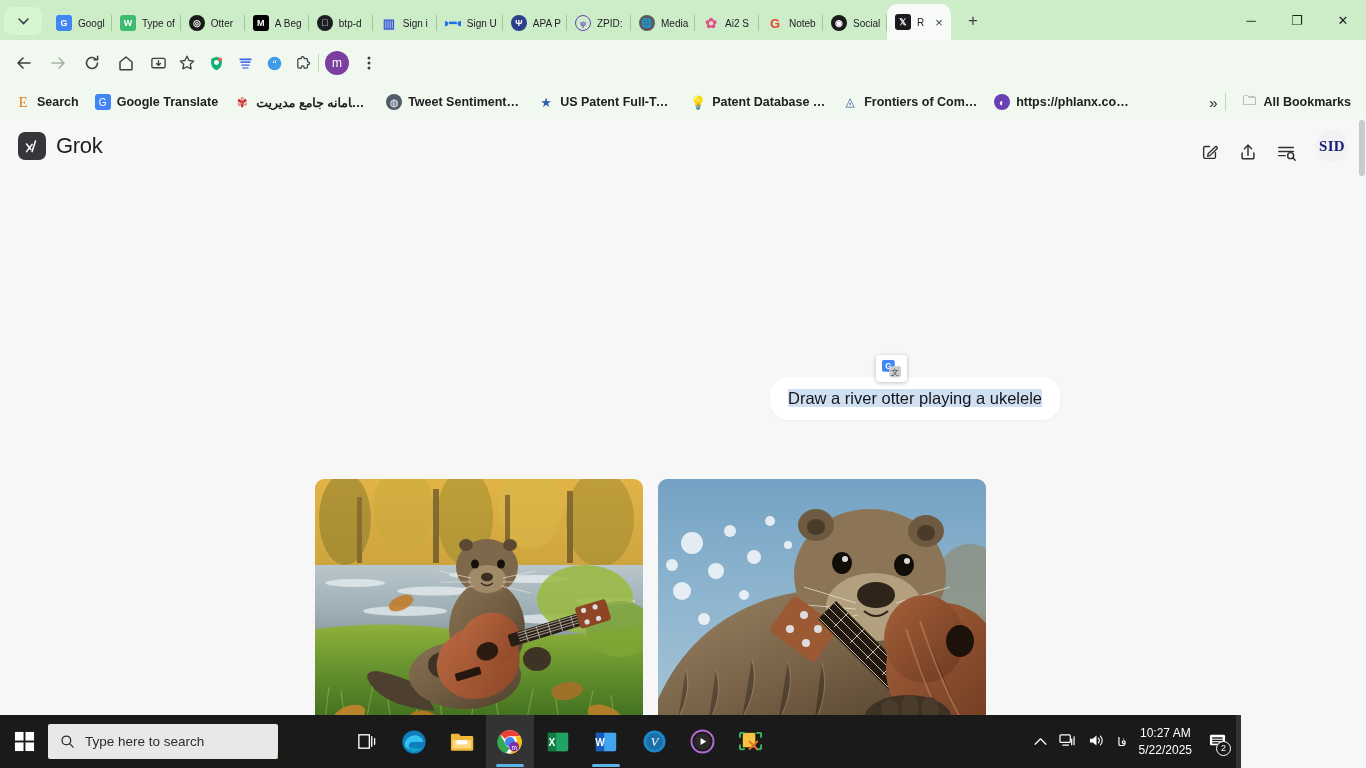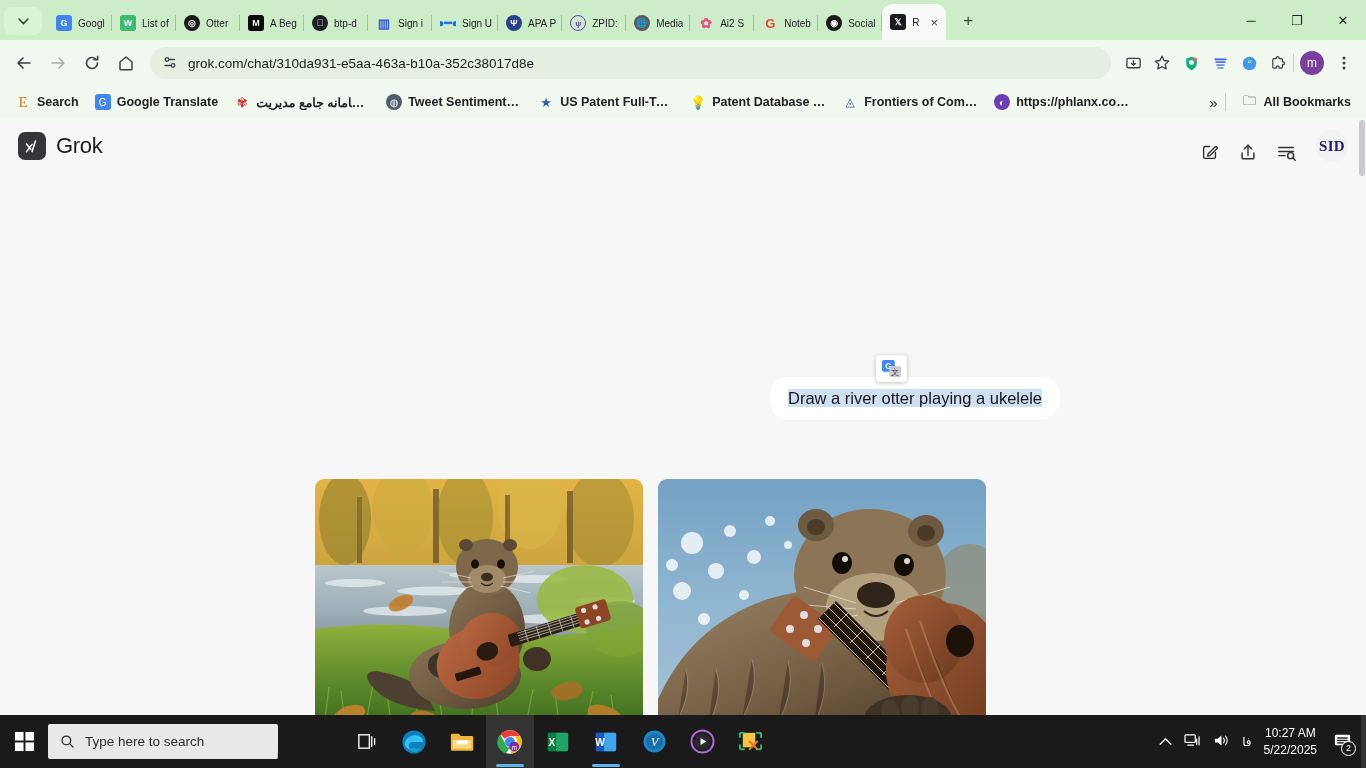--- a/index.html
+++ b/index.html
@@ -155,21 +155,21 @@
   .imgrow { position: absolute; left: 315px; top: 305px; display: flex; gap: 15px; }
   .genimg { width: 328px; height: 247px; border-radius: 9px; overflow: hidden; position: relative; }
 
   .pgscroll {
     position: absolute; right: 1px; top: 2px; width: 6px; height: 56px;
     background: #c9c9ce; border-radius: 3px;
   }
 
   
   .taskbar {
-    position: absolute; left: 0; top: 715px; width: 1366px; height: 53px;
+    position: absolute; left: 0; top: 715px; width: 1241px; height: 53px;
     background: #1a1a1a; display: flex; align-items: center;
   }
   .start {
     width: 48px; height: 53px; display: flex; align-items: center; justify-content: center;
   }
   .tb-search {
     width: 230px; height: 35px; background: #e8e8e8; border-radius: 2px;
     display: flex; align-items: center; gap: 10px; padding: 0 12px;
     font-size: 13.5px; color: #2d2d2d; position: relative; overflow: hidden;
   }
@@ -211,21 +211,21 @@
         </svg>
     </div>
 
     <div class="tab">
       <span class="favicon" style="background:#4285f4;">G</span>
       <span class="tlabel">Googl</span>
         <span class="sep"></span>
     </div>
     <div class="tab">
       <span class="favicon" style="background:#3dbb6e;color:#fff;">W</span>
-      <span class="tlabel">List of</span>
+      <span class="tlabel">Type of</span>
         <span class="sep"></span>
     </div>
     <div class="tab">
       <span class="favicon" style="background:#1a1a1a;border-radius:50%;">◎</span>
       <span class="tlabel">Otter</span>
         <span class="sep"></span>
     </div>
     <div class="tab">
       <span class="favicon" style="background:#000;">M</span>
       <span class="tlabel">A Beg</span>
@@ -308,29 +308,20 @@
           <path d="M14.5 9a5.5 5.5 0 1 1-1.7-3.97" stroke="#3c4043" stroke-width="1.6" fill="none" stroke-linecap="round"></path>
           <path d="M14.6 2.2v3.6h-3.6" stroke="#3c4043" stroke-width="1.6" fill="none" stroke-linecap="round" stroke-linejoin="round"></path>
         </svg>
     </div>
     <div class="tbtn">
       <svg width="18" height="18" viewBox="0 0 18 18">
           <path d="M3 8l6-5 6 5v7a.8.8 0 0 1-.8.8H3.8A.8.8 0 0 1 3 15z" stroke="#3c4043" stroke-width="1.5" fill="none" stroke-linejoin="round"></path>
         </svg>
     </div>
 
-    <div class="omnibox">
-      <svg width="16" height="16" viewBox="0 0 16 16">
-          <circle cx="5" cy="4.5" r="1.8" stroke="#3c4043" stroke-width="1.3" fill="none"></circle>
-          <path d="M7.5 4.5h5" stroke="#3c4043" stroke-width="1.3" stroke-linecap="round"></path>
-          <circle cx="11" cy="10.5" r="1.8" stroke="#3c4043" stroke-width="1.3" fill="none"></circle>
-          <path d="M3 10.5h5.5" stroke="#3c4043" stroke-width="1.3" stroke-linecap="round"></path>
-        </svg>
-      <span class="urltext" title="grok.com/chat/310da931-e5aa-463a-b10a-352c38017d8e">grok.com/chat/310da931-e5aa-463a-b10a-352c38017d8e</span>
-    </div>
 
     <div class="tb-right">
       <div class="ext-ico">
         <svg width="17" height="17" viewBox="0 0 18 18">
             <rect x="2" y="3.5" width="14" height="10" rx="1.4" stroke="#3c4043" stroke-width="1.4" fill="none"></rect>
             <path d="M9 6v5m0 0l-2-2m2 2l2-2" stroke="#3c4043" stroke-width="1.4" fill="none" stroke-linecap="round" stroke-linejoin="round"></path>
           </svg>
       </div>
       <div class="ext-ico">
         <svg width="18" height="18" viewBox="0 0 18 18">

